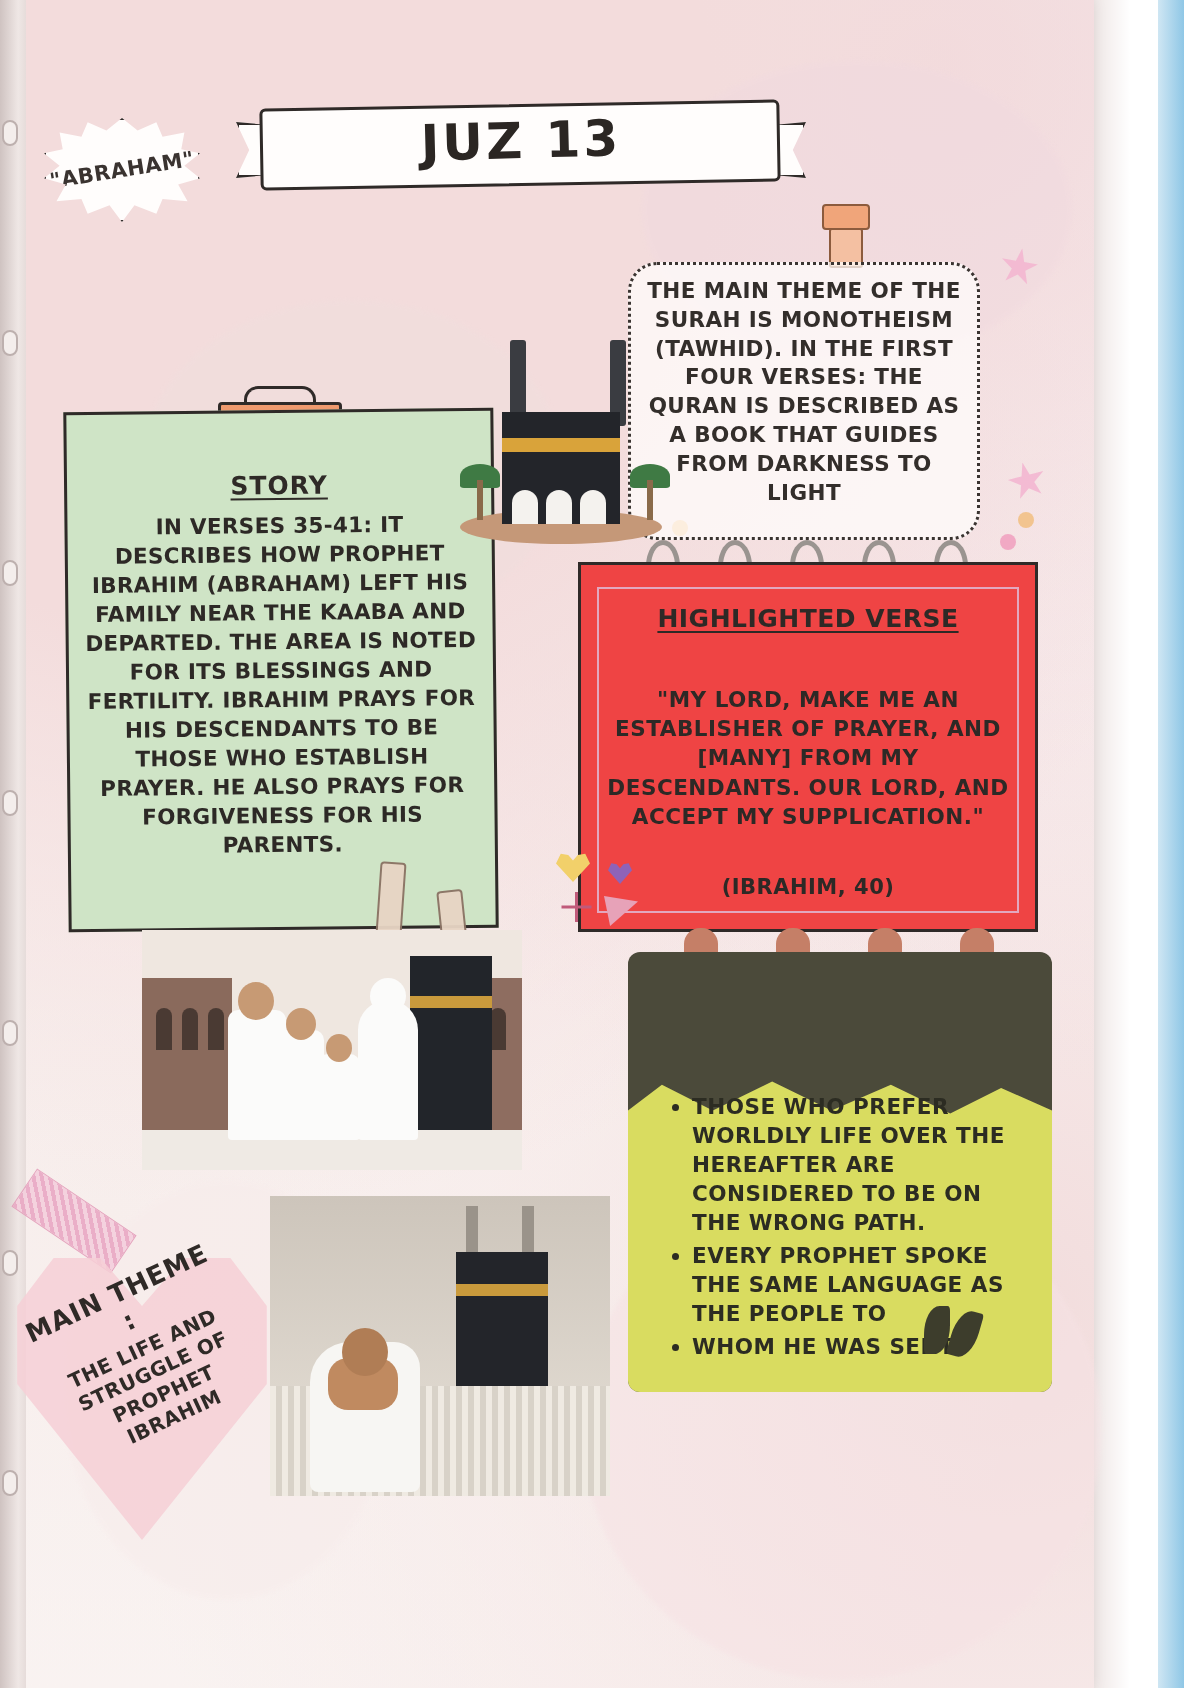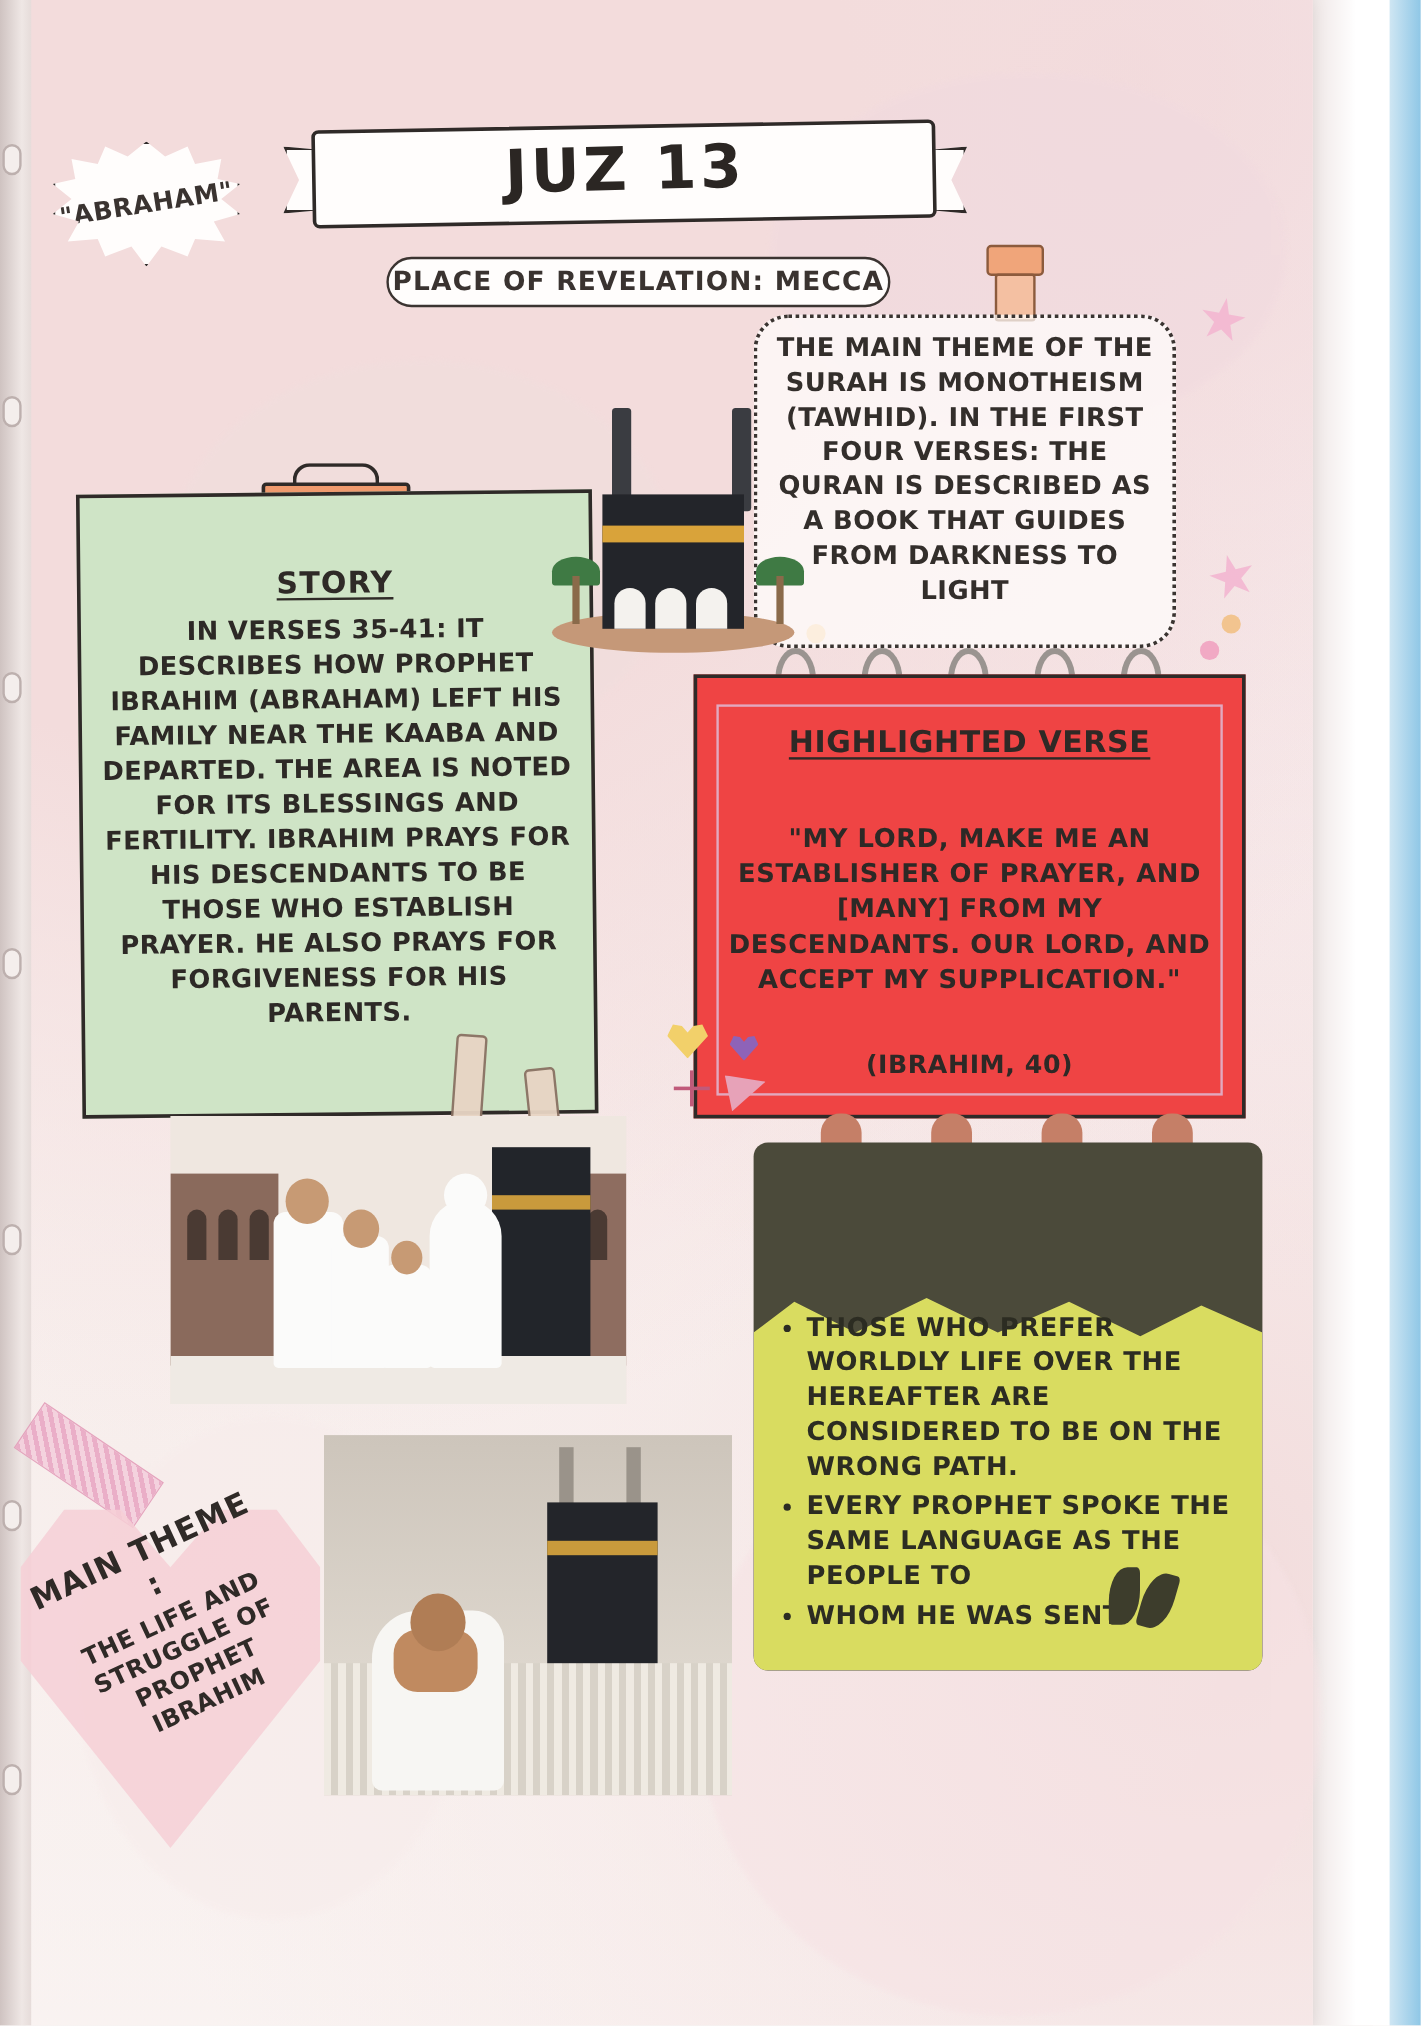--- a/index.html
+++ b/index.html
@@ -242,21 +242,21 @@
   }
   #notes-card .yellow {
     position: absolute; left: 0; right: 0; bottom: 0; height: 320px;
     background: #d9dc60; border-radius: 0 0 12px 12px;
     clip-path: polygon(0 12%,8% 4%,20% 12%,34% 3%,48% 12%,62% 4%,76% 13%,88% 5%,100% 12%,100% 100%,0 100%);
   }
   #notes-card ul {
     position: absolute; left: 22px; right: 16px; top: 140px; margin: 0; padding-left: 22px;
     font-size: 21.5px; line-height: 1.35; color: #2c2c22; font-weight: 600;
   }
-  #notes-card li { margin-bottom: 4px; }
+  #notes-card li { margin-bottom: 4px; margin-left: 20px; }
   .binder-tab {
     position: absolute; width: 34px; height: 60px; background: #c57f67;
     border-radius: 16px; top: 928px;
   }
   #tab1 { left: 684px; } #tab2 { left: 776px; } #tab3 { left: 868px; } #tab4 { left: 960px; }
   #leaf {
     position: absolute; left: 924px; top: 1306px; width: 60px; height: 56px;
   }
   #leaf .l { position: absolute; width: 26px; height: 48px; background: #3d3d2c; border-radius: 60% 10% 60% 10%; }
   #leaf .l2 { left: 28px; top: 4px; transform: rotate(16deg); }
@@ -356,21 +356,20 @@
   </div>
 
   <div id="banner">
     <div class="tail-l"></div>
     <div class="tail-r"></div>
     <div class="ribbon"></div>
     <div class="title hw">JUZ 13</div>
   </div>
 
 
-  <div id="place-pill" class="hw">PLACE OF REVELATION: MECCA</div>
 
 
   <div class="clip-top">
     <div class="a"></div>
     <div class="b"></div>
   </div>
   <div class="star-pink" id="star1"></div>
   <div class="star-pink" id="star2"></div>
   <div class="bead" id="bead1"></div>
   <div class="bead" id="bead2"></div>

